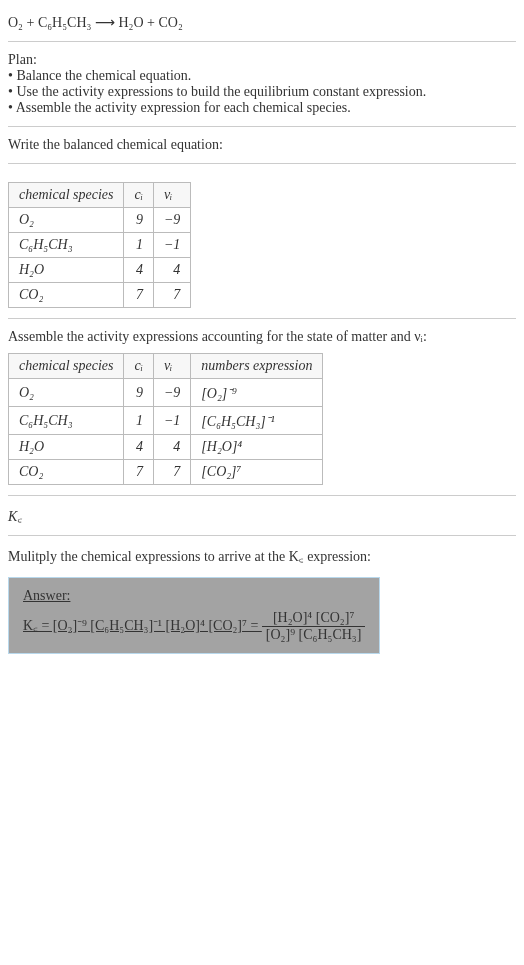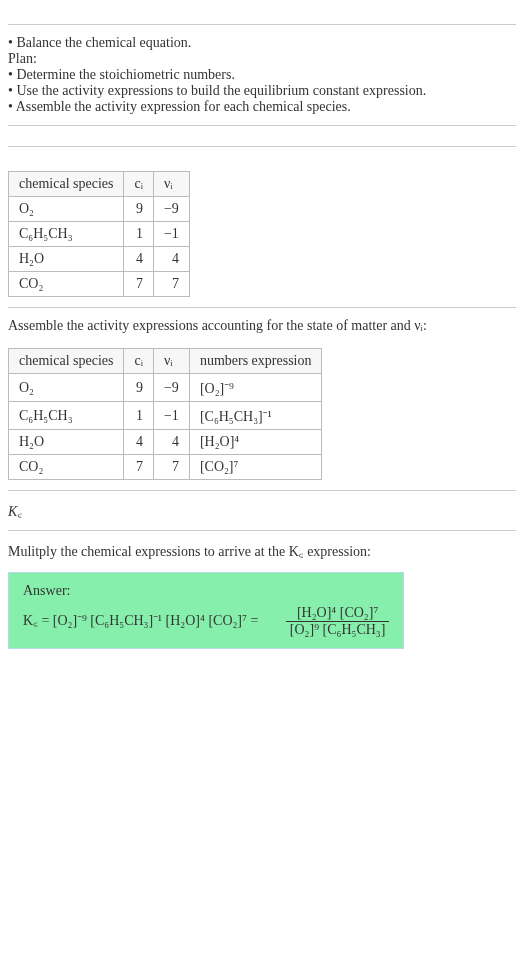--- a/index.html
+++ b/index.html
@@ -17,46 +17,47 @@
   hr {
     border: none;
     border-top: 1px solid #ccc;
     margin: 4px 0;
   }
   .equation {
     font-family: Georgia, serif;
   }
   table {
     border-collapse: collapse;
-    margin-top: 14px;
+    margin-top: 8px;
+    font-style: italic;
   }
   th, td {
     border: 1px solid #bbb;
     padding: 4px 10px;
     text-align: left;
     font-weight: normal;
   }
   th {
     background: #f7f7f7;
   }
   td.num {
     text-align: right;
   }
   .answer-box {
-    background: #86efac;
+    background: #a3a3a3;
     border: 1px solid #b8d8ec;
     padding: 10px 14px;
     display: inline-block;
     font-family: Georgia, serif;
+    text-decoration: underline;
   }
   .frac {
     display: inline-block;
     vertical-align: middle;
     text-align: center;
-    margin-left: 24px;
   }
   .frac .num {
     display: block;
     border-bottom: 1px solid #333;
     padding: 0 4px;
   }
   .frac .den {
     display: block;
     padding: 0 4px;
   }
@@ -65,33 +66,34 @@
   }
   .kc-line {
     margin-top: 6px;
     text-align: center;
   }
 </style>
 </head>
 <body>
 
 <div class="section">
+  <div class="equation">O₂ + C₆H₅CH₃ ⟶ H₂O + CO₂</div>
 </div>
 <hr>
 
 <div class="section">
+  <div>Plan:</div>
   <div>• Balance the chemical equation.</div>
-  <div>Plan:</div>
-  <div>• Determine the stoichiometric numbers.</div>
   <div>• Use the activity expressions to build the equilibrium constant expression.</div>
   <div>• Assemble the activity expression for each chemical species.</div>
 </div>
 <hr>
 
 <div class="section">
+  <div>Write the balanced chemical equation:</div>
 </div>
 <hr>
 
 <div class="section">
   <table>
     <tbody>
         <tr>
       <th>chemical species</th>
       <th>cᵢ</th>
       <th>νᵢ</th>

